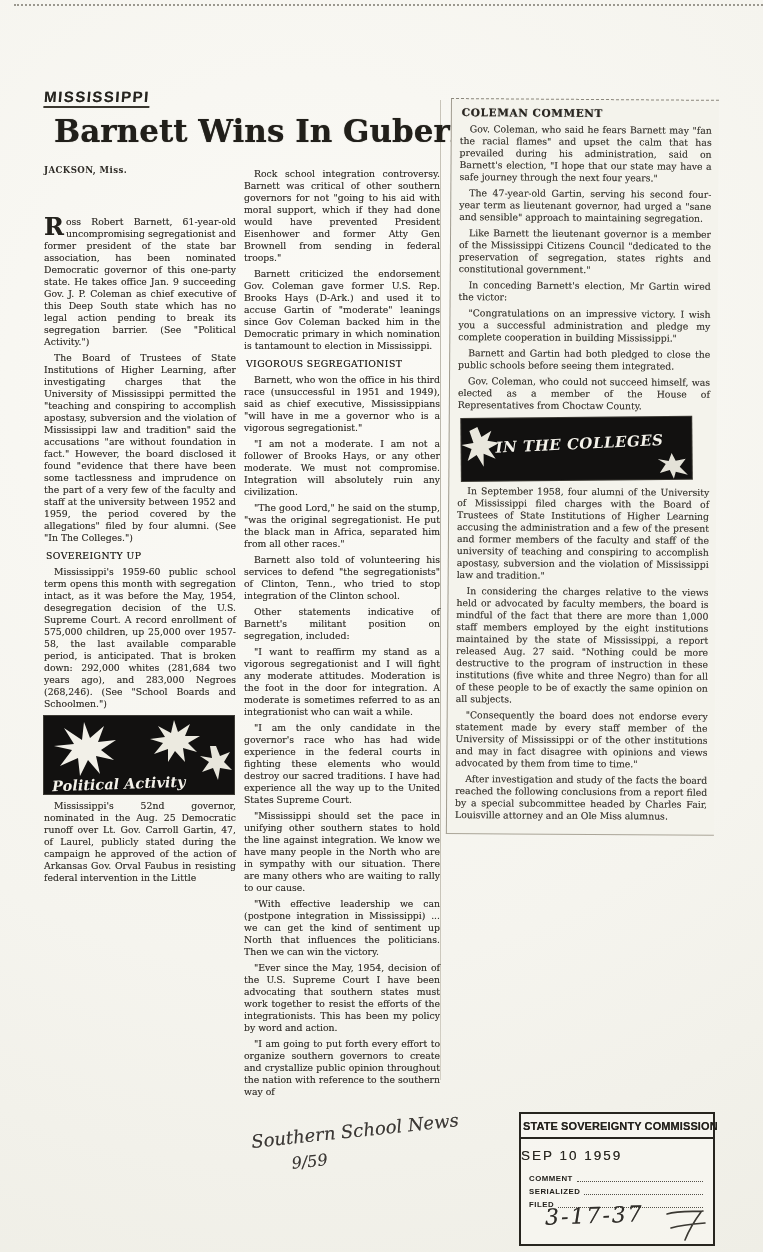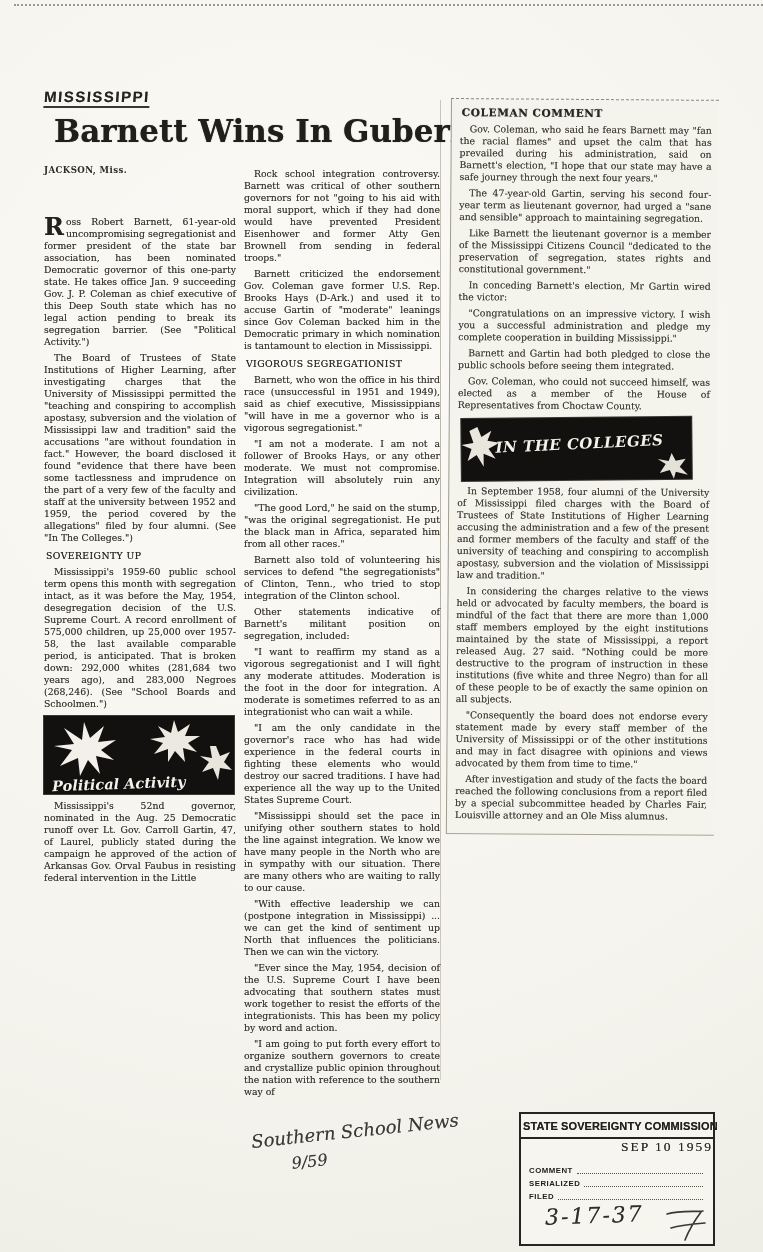--- a/index.html
+++ b/index.html
@@ -83,22 +83,22 @@
     border:2px solid #27251f;background:rgba(250,249,244,0.6);
     font-family:"Liberation Sans", sans-serif;color:#23211c;
   }
   .stamp-title{
     border-bottom:2px solid #27251f;padding:6px 8px 5px 2px;
     font-weight:bold;font-size:11px;text-align:center;white-space:nowrap;
     letter-spacing:0.1px;
     text-shadow:0 0 0.6px rgba(30,27,22,0.7);
   }
   .stamp-date{
-    text-align:right;font-size:13.5px;letter-spacing:2px;
-    font-family:Liberation Serif, serif;color:#2a2822;
+    text-align:left;font-size:13.5px;letter-spacing:2px;margin-top:9px;
+    font-family:Liberation Sans, sans-serif;color:#2a2822;
     text-shadow:0 0 0.6px rgba(30,27,22,0.6);
   }
   .stamp-fields{margin:10px 8px 0 8px;}
   .stamp-field{display:flex;align-items:flex-end;margin-bottom:3px;}
   .stamp-field .lbl{font-size:7.8px;font-weight:bold;letter-spacing:0.5px;}
   .stamp-field .leader{flex:1;border-bottom:1px dotted #55524a;margin:0 2px 1px 4px;height:8px;}
   .stamp-mark{position:absolute;right:4px;bottom:2px;}
   .handwriting{
     font-family:"DejaVu Serif", serif;font-style:italic;color:#3b3835;
     text-shadow:0 0 0.5px rgba(55,50,45,0.5);

